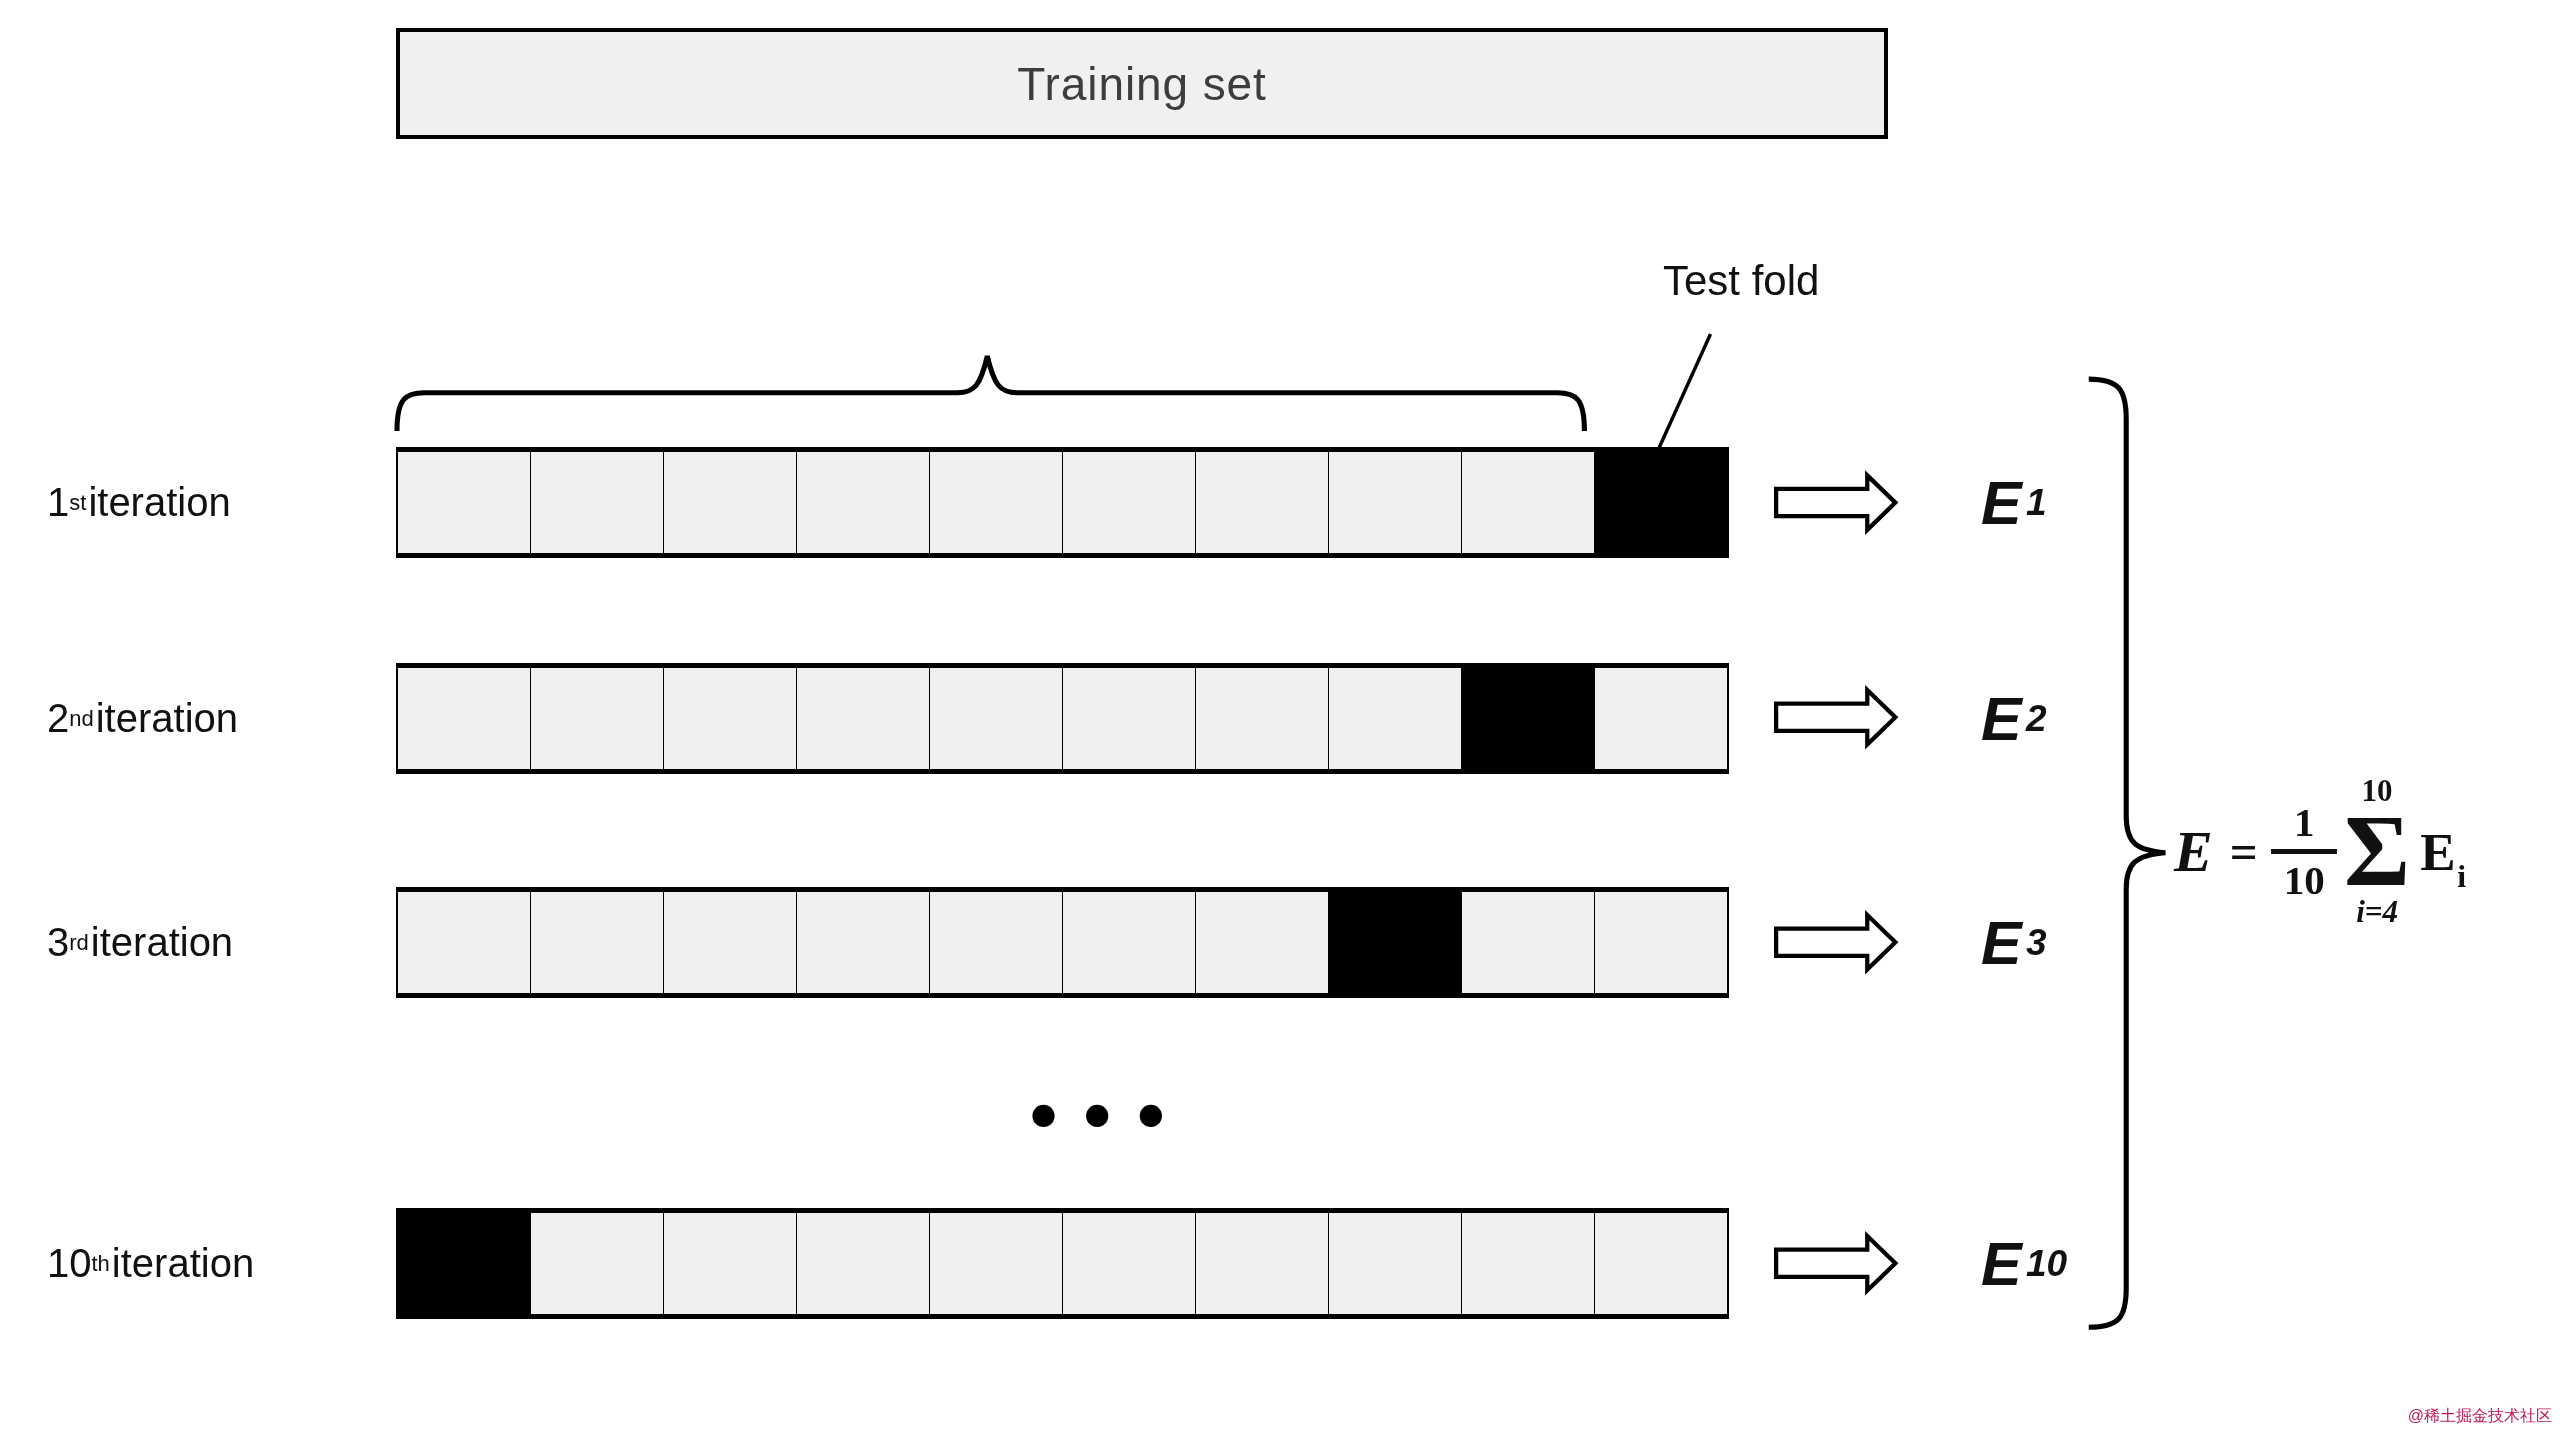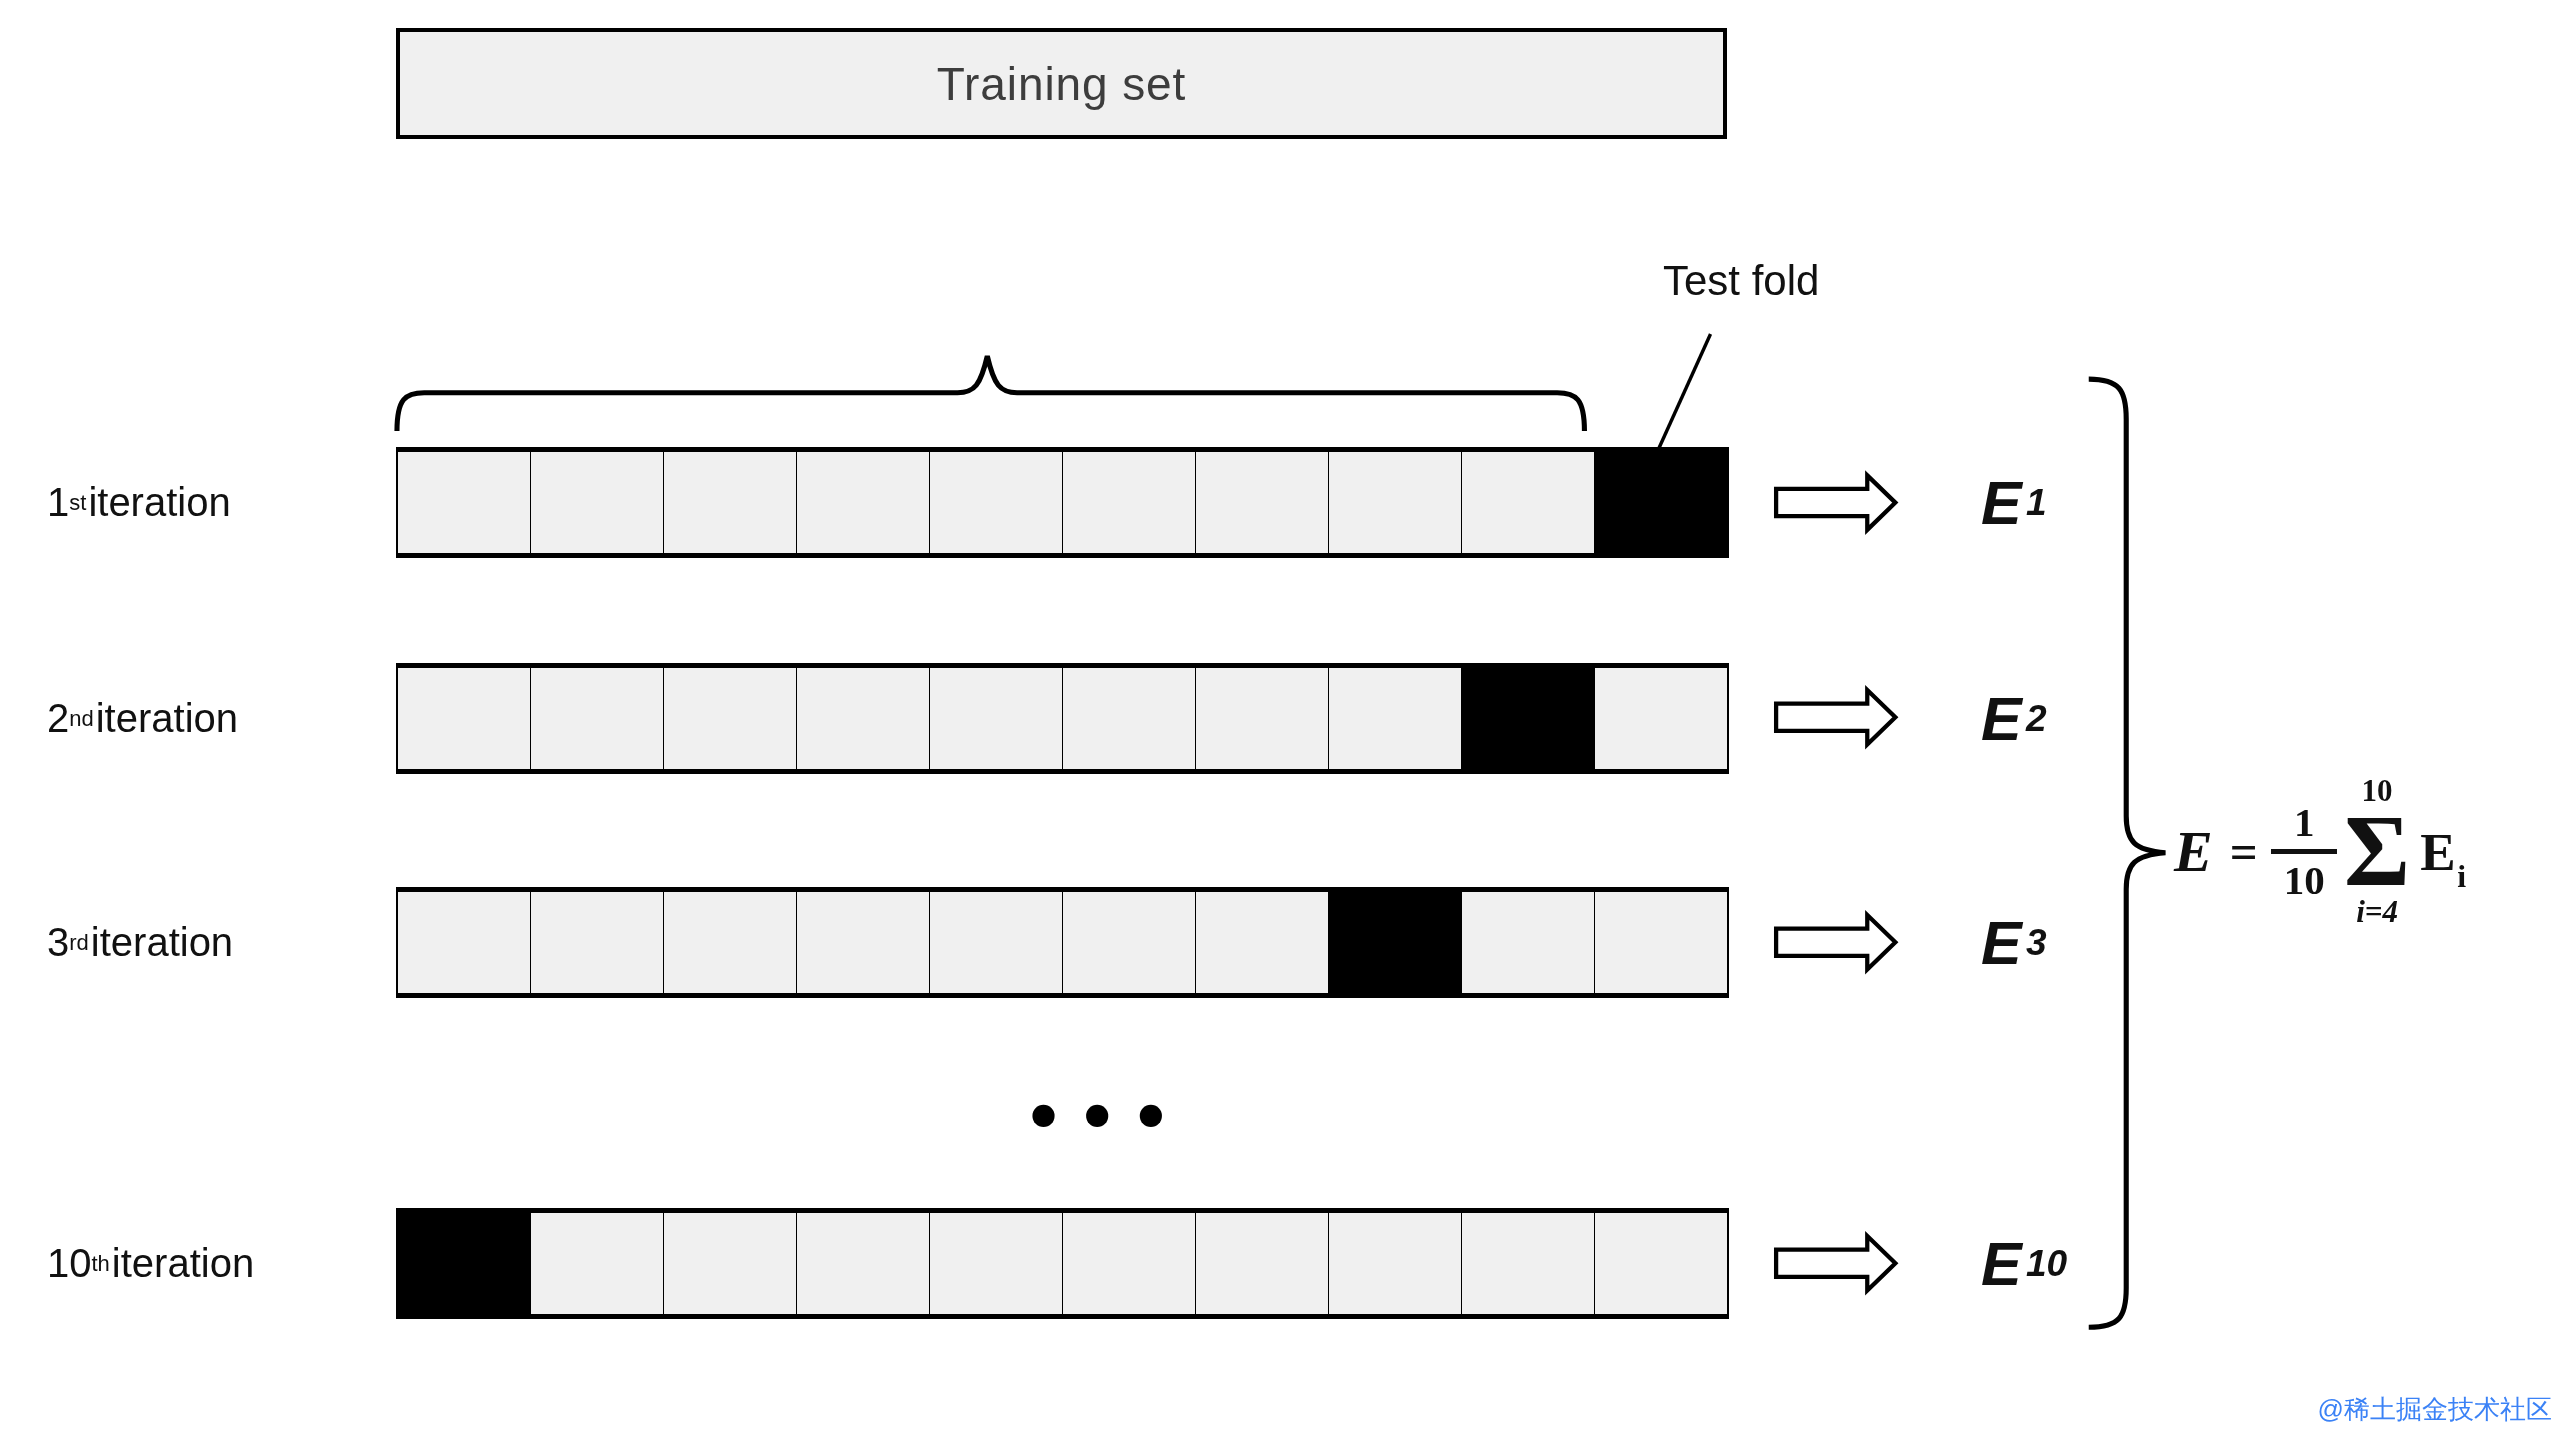--- a/index.html
+++ b/index.html
@@ -2,21 +2,21 @@
 <html style="font-size:13.6px"><head>
 <meta charset="utf-8">
 <style>
   html,body{margin:0;padding:0;background:#fff;}
   #stage{
     position:relative;width:2576px;height:1432px;background:#ffffff;overflow:hidden;
     font-family:"Liberation Sans",sans-serif;color:#111;
   }
   
   .tset-box{
-    position:absolute;left:396px;top:28px;width:1331px;height:111px;
+    position:absolute;left:396px;top:28px;width:1492px;height:111px;
     box-sizing:border-box;border:4.3px solid #000;background:#f0f0f0;
     display:flex;align-items:center;justify-content:center;
   }
   .tset-box .lbl{font-size:46px;color:#3d3d3d;letter-spacing:0.9px;}
   
   .tfolds-lbl{position:absolute;left:750px;top:262px;width:426px;text-align:center;font-size:42px;}
   .testfold-lbl{position:absolute;left:1663px;top:257px;font-size:42px;}
   
   .iter-label{
     position:absolute;left:47px;width:341px;height:111px;
@@ -50,21 +50,21 @@
   .frac{display:flex;flex-direction:column;align-items:center;margin-right:6.8px;}
   .frac .n,.frac .d{font-size:41px;font-weight:700;line-height:1;}
   .frac .bar{width:66px;height:4.3px;background:#111;margin:6px 0;}
   .sigma-block{display:flex;flex-direction:column;align-items:center;margin-right:10.2px;}
   .sig-upper,.sig-lower{font-size:31px;font-weight:700;line-height:1.05;}
   .sig-lower{font-style:italic;}
   .sig{font-size:101px;line-height:0.88;font-weight:600;}
   .f-term{font-size:53px;font-weight:600;}
   .f-term sub{font-size:32px;line-height:0;vertical-align:-17px;margin-left:1.7px;}
   
-  .watermark{position:absolute;right:24px;bottom:5.1px;font-size:26px;color:#3b82f6;margin-top:24px;}
+  .watermark{position:absolute;right:24px;bottom:5.1px;font-size:16px;color:#be185d;margin-top:24px;}
 </style>
 </head>
 <body>
 
 <div id="stage">
 
   <div class="tset-box">
     <span class="lbl">Training set</span>
   </div>
 

